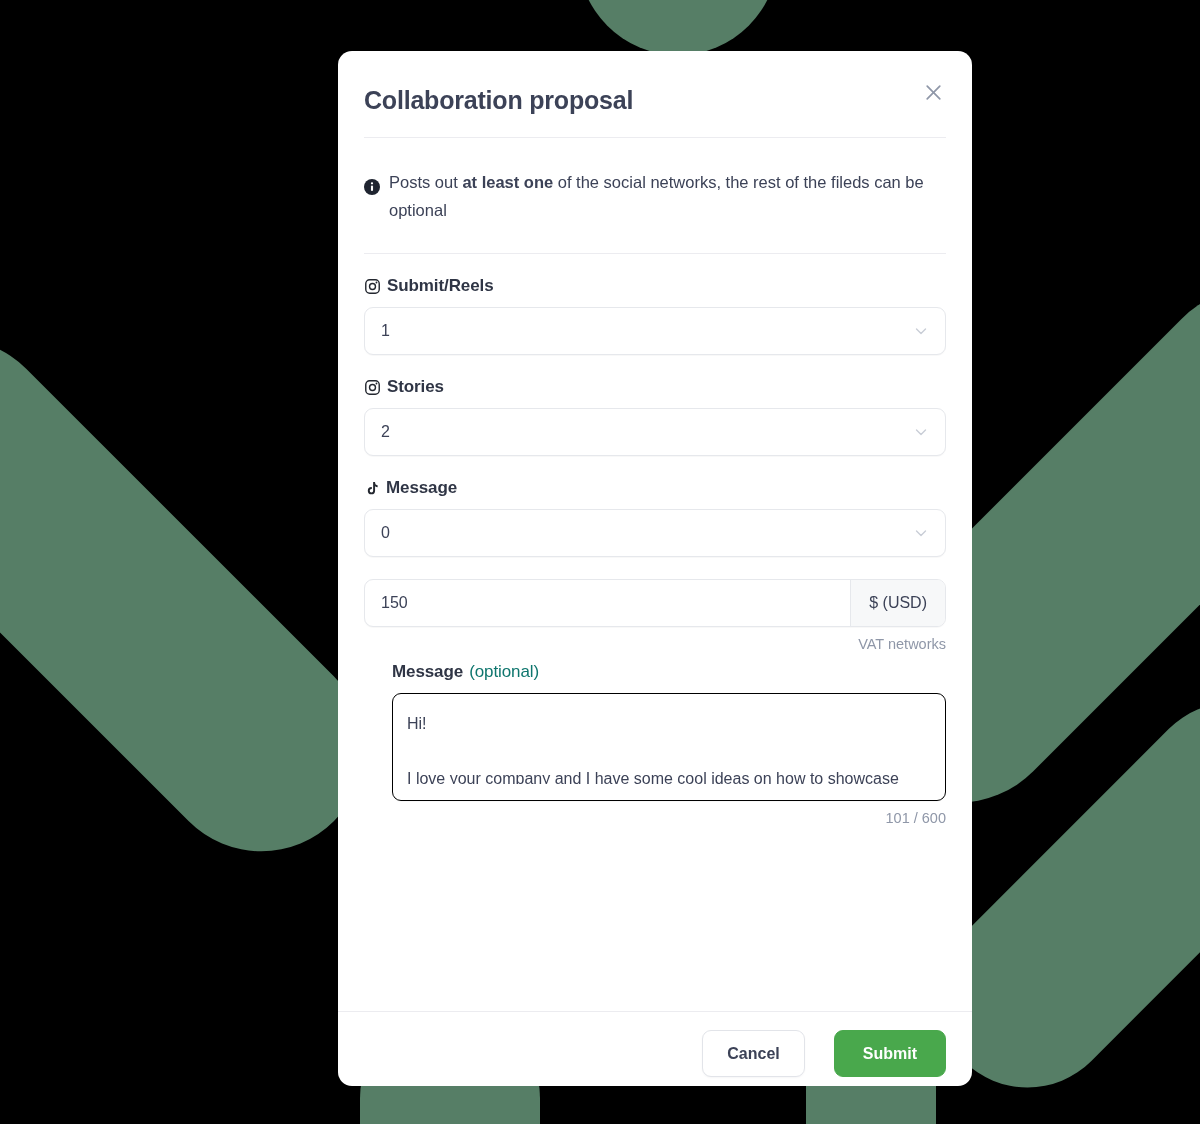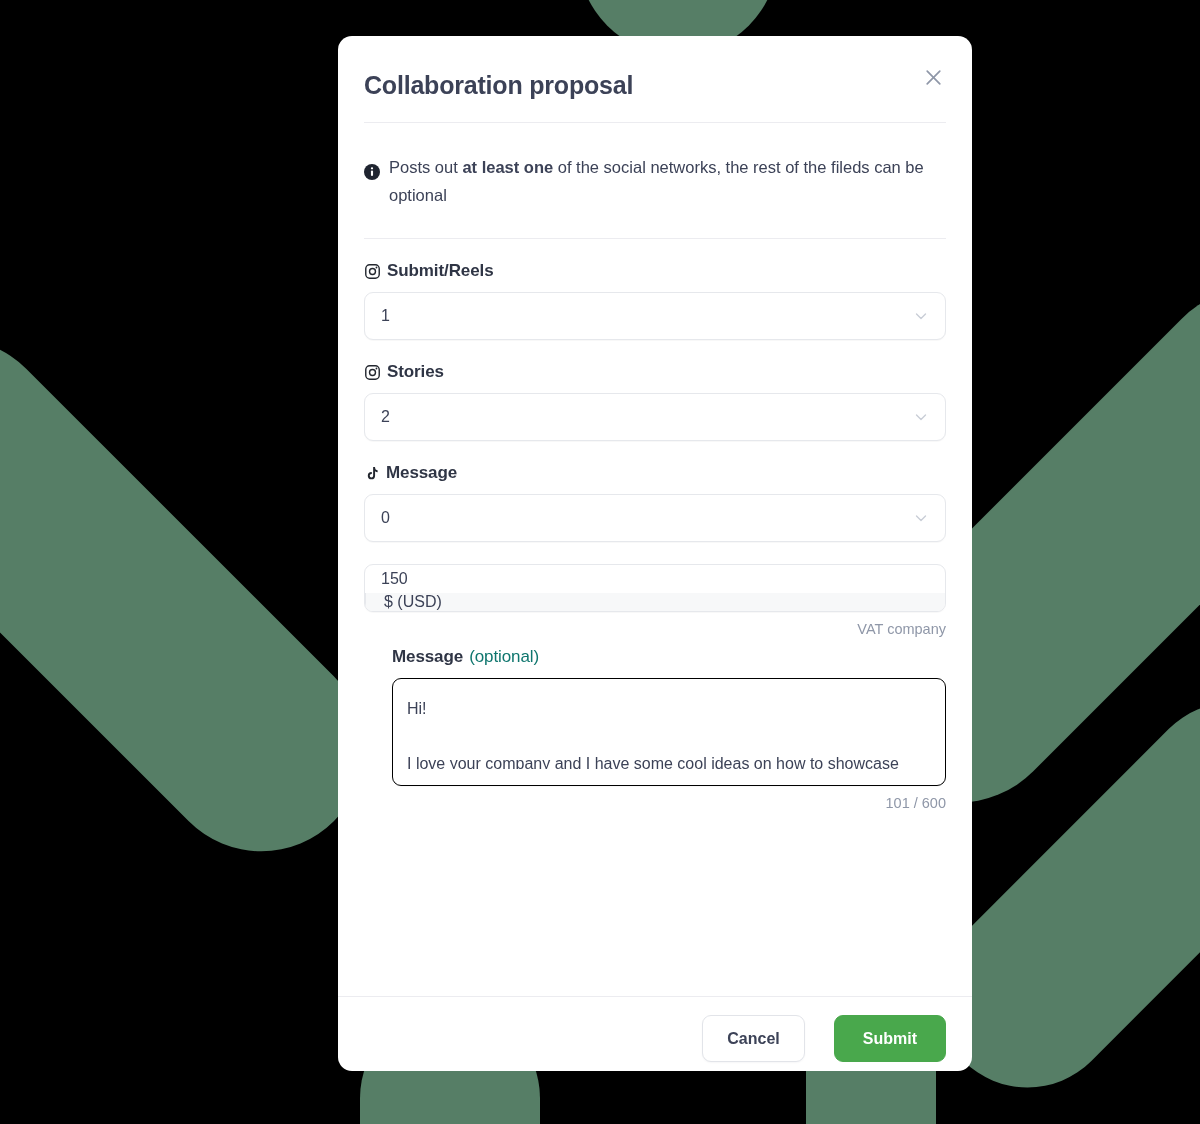--- a/index.html
+++ b/index.html
@@ -80,21 +80,21 @@
     height: 200px;
     left: 806px;
     top: 1000px;
     border-radius: 65px;
   }
 
   
   .modal {
     position: absolute;
     left: 338px;
-    top: 36px;
+    top: 51px;
     width: 634px;
     height: 1035px;
     background: #ffffff;
     border-radius: 14px;
     z-index: 5;
     display: flex;
     flex-direction: column;
     overflow: hidden;
   }
 
@@ -213,21 +213,20 @@
   }
 
   .fee-row {
     display: flex;
     height: 48px;
     border: 1px solid #e6e8ec;
     border-radius: 9px;
     overflow: hidden;
     background: #ffffff;
     box-shadow: 0 1px 1px rgba(16,24,40,0.03);
-    flex-direction: column;
   }
   .fee-input {
     flex: 1 1 auto;
     border: none;
     outline: none;
     padding: 0 16px;
     font-size: 16px;
     font-family: "Liberation Sans", sans-serif;
     color: #3c4257;
     background: transparent;
@@ -420,21 +419,21 @@
             </svg>
         </span>
       </div>
     </div>
 
     <div class="field">
       <div class="fee-row">
         <input class="fee-input" type="text" value="150" placeholder="0" style="">
         <span class="fee-suffix">$ (USD)</span>
       </div>
-      <div class="hint">VAT company</div>
+      <div class="hint">VAT networks</div>
     </div>
 
     <div class="field" style="padding-top:10px;margin-left:28px;">
       <div class="field-label">
         <span>Message</span>
         <span class="optional">(optional)</span>
       </div>
       <div class="msg-box">
         <textarea class="msg-text" placeholder="Write a message" style="">Hi!
 

